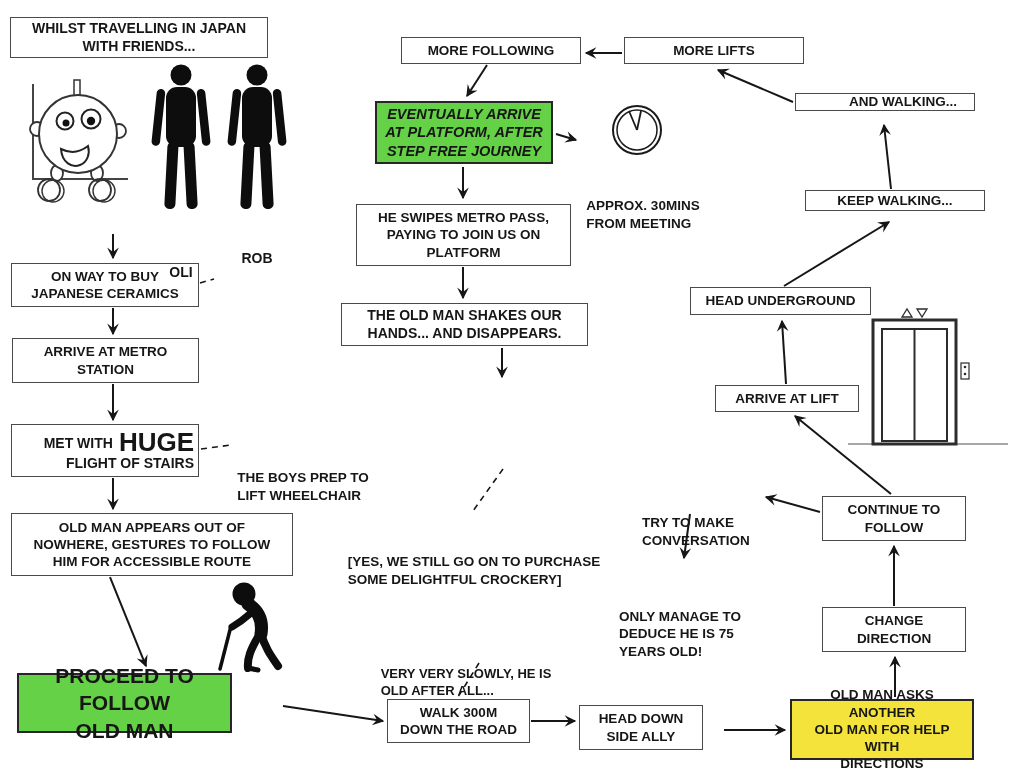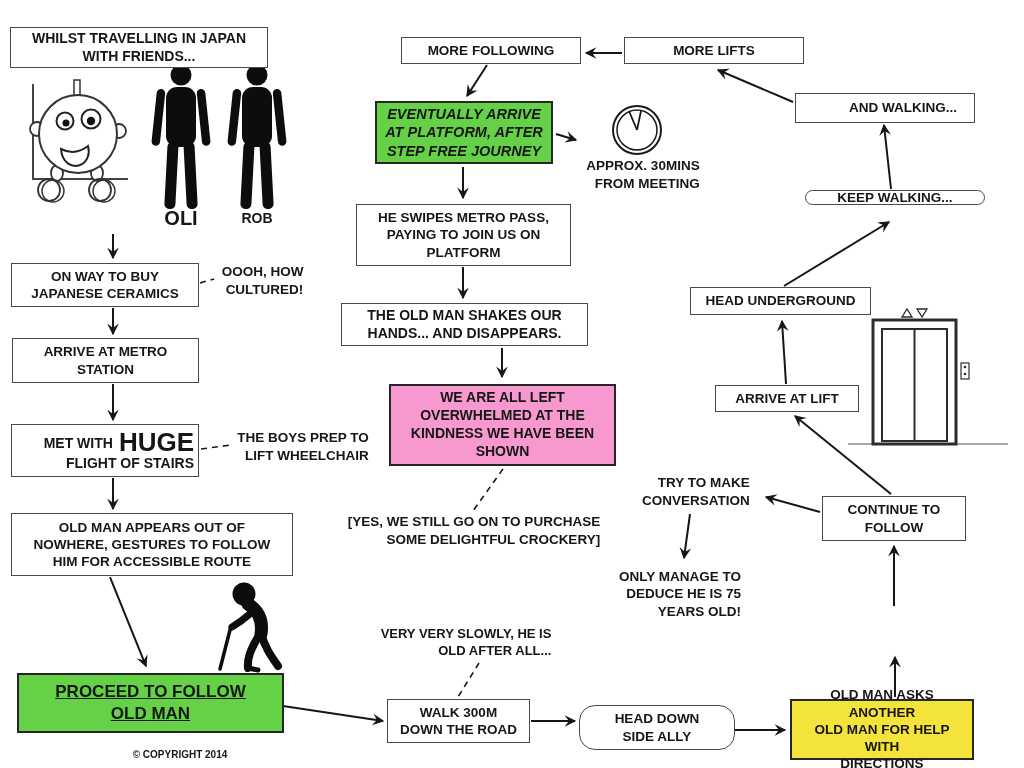--- a/index.html
+++ b/index.html
@@ -13,55 +13,55 @@
     position:absolute;display:flex;flex-direction:column;align-items:center;justify-content:center;
     text-align:center;background:#ffffff;border:1.6px solid #4a4a4a;
     font-size:13.5px;line-height:1.28;white-space:pre-line;box-sizing:border-box;padding:2px 4px;
   }
   .hl{border:2px solid #262626;}
   .green{background:var(--highlight-green);}
   .pink{background:var(--highlight-pink);}
   .yellow{background:var(--highlight-yellow);}
   .note{
     position:absolute;display:flex;flex-direction:column;align-items:center;justify-content:center;
-    text-align:right;font-size:13.5px;line-height:1.3;white-space:pre-line;box-sizing:border-box;
+    text-align:left;font-size:13.5px;line-height:1.3;white-space:pre-line;box-sizing:border-box;margin-top:40px;
   }
   
-  .b-title{left:10px;top:27px;width:258px;height:41px;font-size:14px;}
+  .b-title{left:10px;top:17px;width:258px;height:41px;font-size:14px;}
   .b-more-following{left:401px;top:37px;width:180px;height:27px;}
   .b-more-lifts{left:624px;top:37px;width:180px;height:27px;}
-  .b-and-walking{left:795px;top:93px;width:180px;height:30px;padding-left:40px;}
-  .b-keep-walking{left:805px;top:190px;width:180px;height:15px;border-radius:12px;}
+  .b-and-walking{left:795px;top:93px;width:180px;height:18px;padding-left:40px;}
+  .b-keep-walking{left:805px;top:190px;width:180px;height:21px;}
   .b-eventually{left:375px;top:101px;width:178px;height:63px;font-size:14.5px;font-style:italic;}
   .b-he-swipes{left:356px;top:204px;width:215px;height:62px;}
   .b-head-underground{left:690px;top:287px;width:181px;height:28px;}
   .b-old-man-shakes{left:341px;top:303px;width:247px;height:43px;font-size:14px;}
   .b-arrive-lift{left:715px;top:385px;width:144px;height:27px;}
   .b-we-are-left{left:389px;top:384px;width:227px;height:82px;font-size:14px;}
   .b-on-way{left:11px;top:263px;width:188px;height:44px;}
   .b-arrive-metro{left:12px;top:338px;width:187px;height:45px;}
   .b-met-stairs{left:11px;top:424px;width:188px;height:53px;font-size:14px;white-space:normal;align-items:flex-end;}
   .b-old-man-appears{left:11px;top:513px;width:282px;height:63px;}
-  .b-proceed{left:17px;top:673px;width:267px;height:60px;font-size:17px;line-height:1.3;text-decoration:underline;}
+  .b-proceed{left:17px;top:673px;width:215px;height:60px;font-size:21px;line-height:1.3;}
   .b-continue{left:822px;top:496px;width:144px;height:45px;}
   .b-change{left:822px;top:607px;width:144px;height:45px;}
   .b-walk{left:387px;top:699px;width:143px;height:44px;}
-  .b-head-down{left:579px;top:705px;width:156px;height:45px;border-radius:16px;}
+  .b-head-down{left:579px;top:705px;width:124px;height:45px;}
   .b-old-man-asks{left:790px;top:699px;width:184px;height:61px;}
   .huge-word{font-size:26px;line-height:1;margin-left:6px;vertical-align:-3px;}
   
   .n-oooh{left:205px;top:263px;width:115px;height:36px;}
   .n-approx{left:578px;top:156px;width:130px;height:38px;}
   .n-boys{left:230px;top:428px;width:146px;height:38px;}
   .n-try{left:633px;top:473px;width:126px;height:38px;}
   .n-only{left:607px;top:567px;width:146px;height:54px;}
   .n-yes{left:334px;top:512px;width:280px;height:38px;}
   .n-slowly{left:370px;top:624px;width:192px;height:38px;font-size:13px;}
   .n-copyright{left:70px;top:743px;width:220px;height:22px;font-size:10px;}
-  .n-oli{left:151px;top:209px;width:60px;height:18px;font-size:20px;}
+  .n-oli{left:151px;top:223px;width:60px;height:18px;font-size:14px;}
   .n-rob{left:227px;top:209px;width:60px;height:18px;font-size:14px;}
 </style>
 </head>
 <body>
 
 <div id="canvas">
 
   <svg id="wires" viewBox="0 0 1024 768" xmlns="http://www.w3.org/2000/svg">
     <defs>
       <marker id="ah" viewBox="0 0 10 10" refX="8.5" refY="5" markerWidth="6.5" markerHeight="6.5" orient="auto-start-reverse">
@@ -175,51 +175,47 @@
   <div class="node hl green b-eventually">EVENTUALLY ARRIVE
 AT PLATFORM, AFTER
 STEP FREE JOURNEY</div>
   <div class="node b-he-swipes">HE SWIPES METRO PASS,
 PAYING TO JOIN US ON
 PLATFORM</div>
   <div class="node b-head-underground">HEAD UNDERGROUND</div>
   <div class="node b-old-man-shakes">THE OLD MAN SHAKES OUR
 HANDS... AND DISAPPEARS.</div>
   <div class="node b-arrive-lift">ARRIVE AT LIFT</div>
-  <div class="node hl pink b-we-are-left">WE ARE ALL LEFT
-OVERWHELMED AT THE
-KINDNESS WE HAVE BEEN
-SHOWN</div>
   <div class="node b-on-way">ON WAY TO BUY
 JAPANESE CERAMICS</div>
   <div class="node b-arrive-metro">ARRIVE AT METRO
 STATION</div>
 
   <div class="node b-met-stairs">
     <div><span>MET WITH</span><span class="huge-word">HUGE</span></div>
     <div>FLIGHT OF STAIRS</div>
   </div>
 
   <div class="node b-old-man-appears">OLD MAN APPEARS OUT OF
 NOWHERE, GESTURES TO FOLLOW
 HIM FOR ACCESSIBLE ROUTE</div>
   <div class="node hl green b-proceed">PROCEED TO FOLLOW
 OLD MAN</div>
   <div class="node b-continue">CONTINUE TO
 FOLLOW</div>
+  <div class="node b-change">CHANGE
+DIRECTION</div>
   <div class="node b-walk">WALK 300M
 DOWN THE ROAD</div>
   <div class="node b-head-down">HEAD DOWN
 SIDE ALLY</div>
   <div class="node hl yellow b-old-man-asks">OLD MAN ASKS ANOTHER
 OLD MAN FOR HELP WITH
 DIRECTIONS</div>
 
-  <div class="note n-oooh">OOOH, HOW
-CULTURED!</div>
   <div class="note n-approx">APPROX. 30MINS
 FROM MEETING</div>
   <div class="note n-boys">THE BOYS PREP TO
 LIFT WHEELCHAIR</div>
   <div class="note n-try">TRY TO MAKE
 CONVERSATION</div>
   <div class="note n-only">ONLY MANAGE TO
 DEDUCE HE IS 75
 YEARS OLD!</div>
   <div class="note n-yes">[YES, WE STILL GO ON TO PURCHASE

